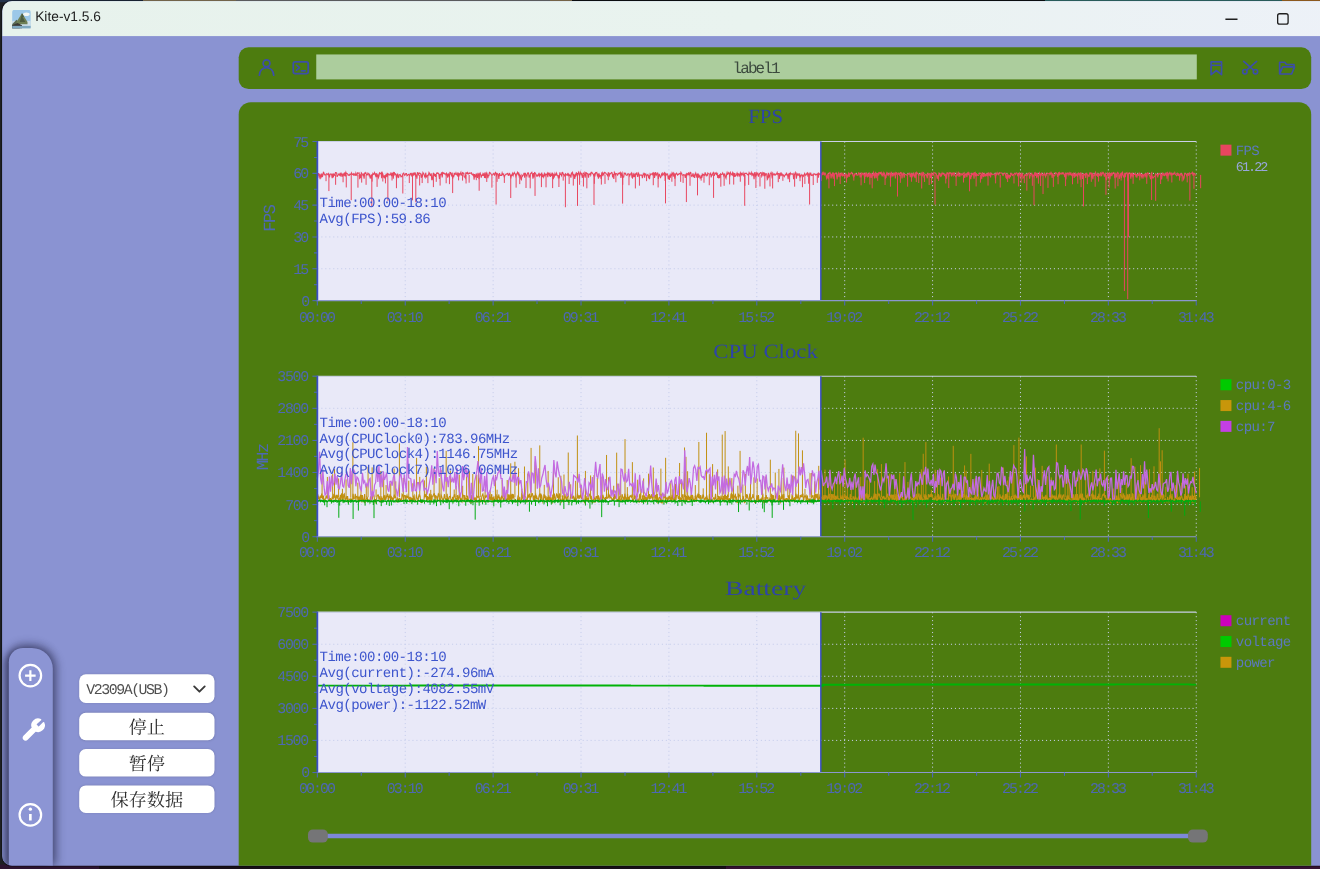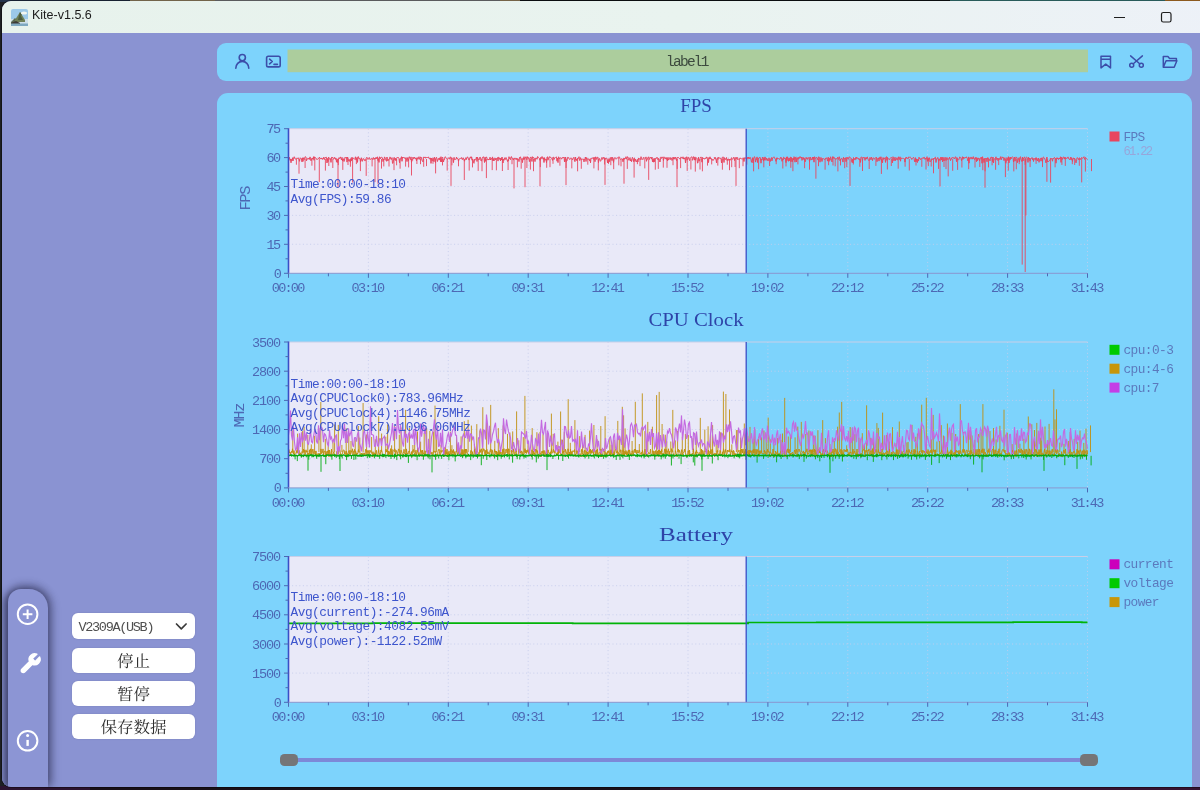--- a/index.html
+++ b/index.html
@@ -2,21 +2,21 @@
 <html><head><meta charset="utf-8"><style>
 html,body{margin:0;padding:0;width:1200px;height:790px;overflow:hidden;
   font-family:"Liberation Sans",sans-serif;background:#1e2023;}
 #desk{position:absolute;inset:0;background:#1e2023;}
 #win{position:absolute;left:2px;top:1px;width:1196.5px;height:786px;border-radius:9px;
   background:#8a93d2;overflow:hidden;box-shadow:0 0 0 1px rgba(0,0,0,.35);padding-left:40px;}
 #tbar{position:absolute;left:0;top:0;width:100%;height:32px;
   background:linear-gradient(90deg,#e7f2ec 0%,#e9f3ef 55%,#edf1f8 100%);}
 #tbar .title{position:absolute;left:30px;top:7px;font-size:12.5px;color:#1b1b1b;}
 #content{position:absolute;left:0;top:32px;width:100%;height:753px;background:#8a93d2;}
-.panel{position:absolute;background:#7dd3fc;}
+.panel{position:absolute;background:#4d7c0f;}
 #toolbar{left:215px;top:10px;width:975px;height:38px;border-radius:9px;}
 #mainp{left:215px;top:60px;width:975px;height:780px;border-radius:11px;}
 #rail{position:absolute;left:6px;top:556px;width:40px;height:198px;background:#8c95d4;
   border-radius:13px 19px 0 0;box-shadow:-4px 2px 7px rgba(25,25,55,.55),4px 0 8px rgba(25,25,55,.38),0 -4px 8px rgba(25,25,55,.32);}
 .wbtn{position:absolute;background:#fff;border-radius:6px;left:70px;width:123px;
   box-shadow:0 0 2px rgba(0,0,0,.12);}
 #track{position:absolute;left:72px;top:664.5px;width:800px;height:4.2px;background:#7d88d8;border-radius:2px;}
 .handle{position:absolute;width:18px;height:12.5px;background:#757577;border-radius:4.5px;top:660.5px;}
 </style></head><body>
 <div id="desk">

